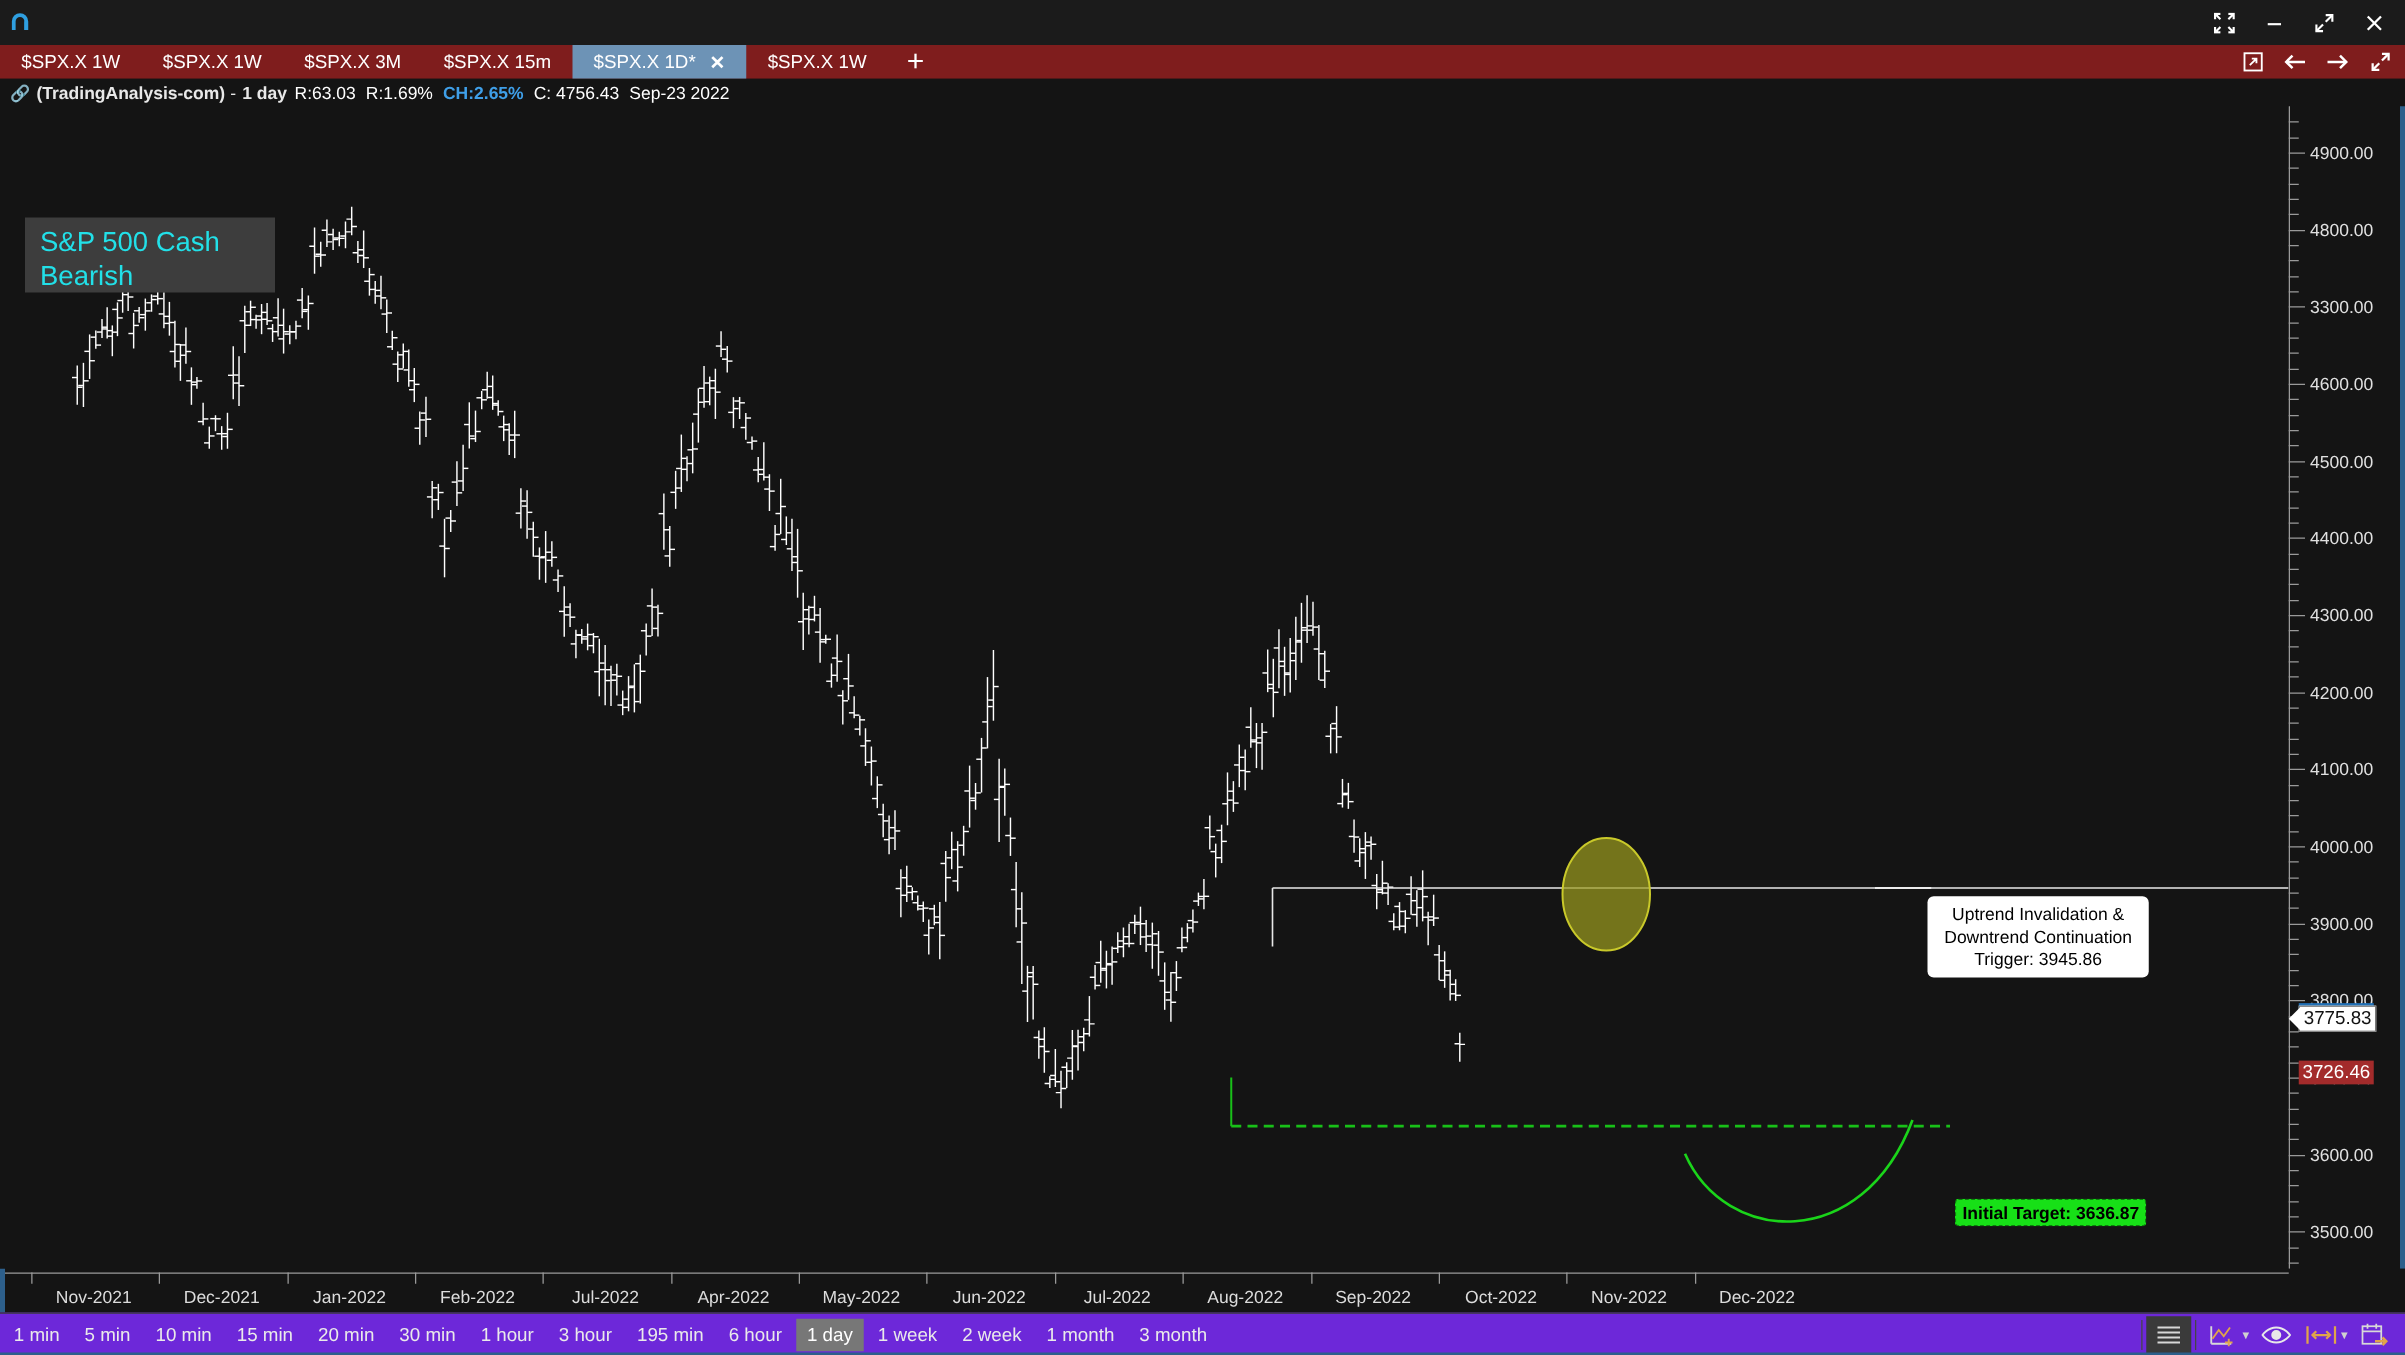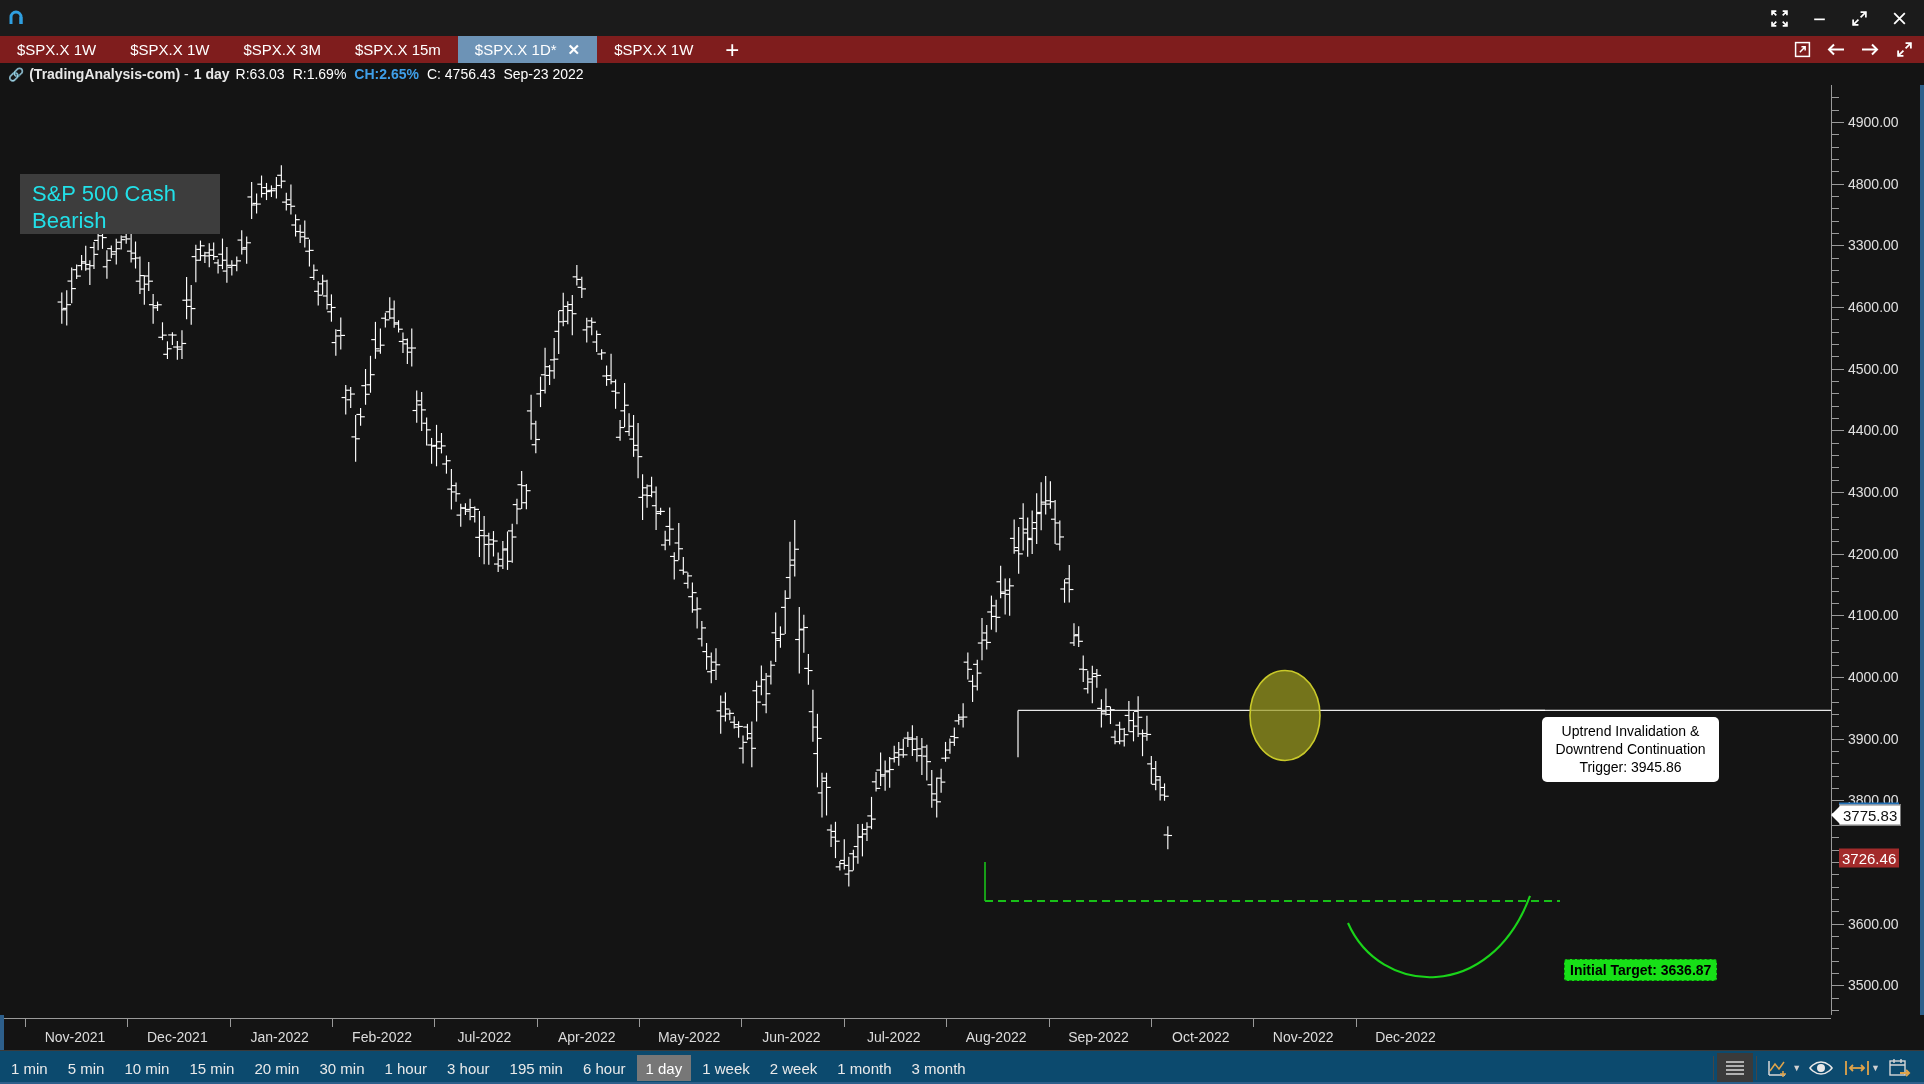--- a/index.html
+++ b/index.html
@@ -125,21 +125,21 @@
     position:absolute;left:0;top:1015px;width:1924px;height:35px;background:#141414;
   }
   .ta-line{position:absolute;left:0;top:3px;width:1831px;height:1px;background:#9a9a9a;}
   .ta-edge{position:absolute;left:0;top:0;width:4px;height:35px;background:#2d5f8b;}
   .ta-tick{position:absolute;top:3px;width:1px;height:9px;background:#9a9a9a;}
   .ta-lbl{position:absolute;top:14px;font-size:14px;color:#dcdcdc;transform:translateX(-50%);white-space:nowrap;}
 
   
   .bottombar{
     position:absolute;left:0;top:1050px;width:1924px;height:34px;
-    background:#0c4a6e;display:flex;align-items:center;border-top:1px solid #3a3a3a;
+    background:#6d28d9;display:flex;align-items:center;border-top:1px solid #3a3a3a;
   }
   .bb-tf{
     display:flex;align-items:center;height:26px;padding:0 9px;margin-left:2px;
     font-size:15px;color:#eaeaea;white-space:nowrap;
   }
   .bb-tf.sel{background:#777777;color:#fff;}
   .bb-right{position:absolute;right:6px;top:0;height:34px;display:flex;align-items:center;gap:0;}
   .bb-ic{
     width:36px;height:30px;display:flex;align-items:center;justify-content:center;color:#d8d8d8;
   }

